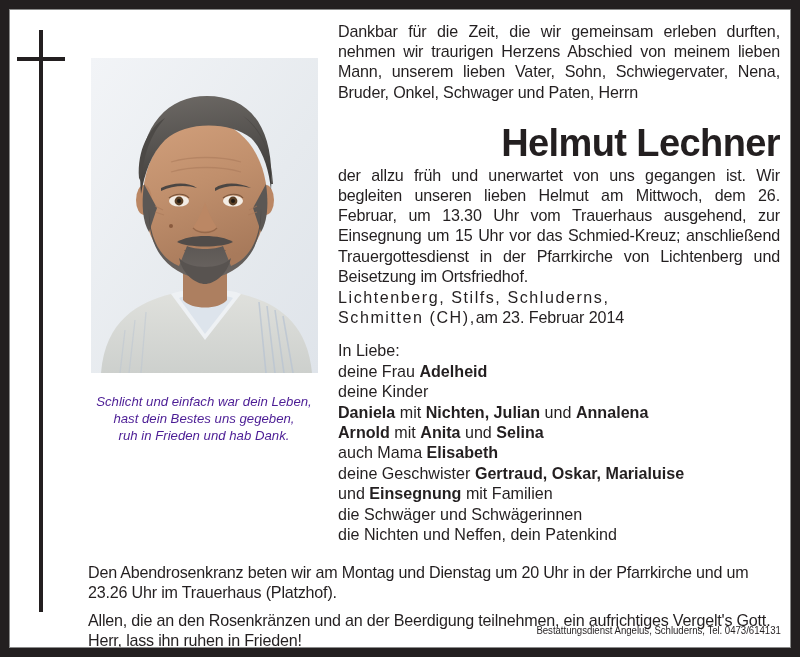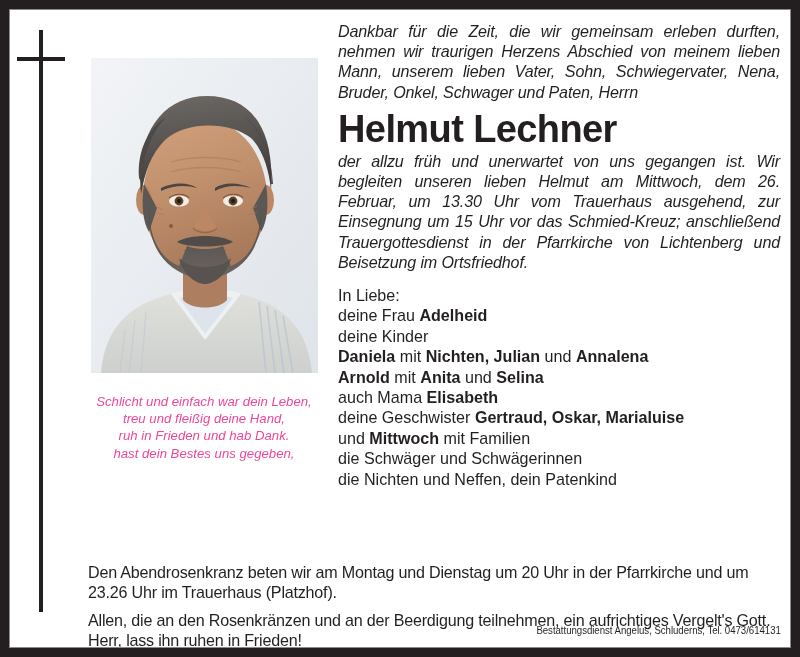--- a/index.html
+++ b/index.html
@@ -70,49 +70,48 @@
   
   #verse {
     position: absolute;
     left: 68px;
     top: 383px;
     width: 252px;
     text-align: center;
     font-style: italic;
     font-size: 13.2px;
     line-height: 17.2px;
-    color: #ec4899;
+    color: #4c1d95;
     font-family: "Liberation Sans", sans-serif;
   }
 
   
   #rightcol {
     position: absolute;
     left: 328px;
     top: 11px;
     width: 442px;
     color: #231f20;
   }
 
   .para {
     font-size: 16.1px;
     line-height: 20.2px;
     text-align: justify;
     text-justify: inter-word;
     letter-spacing: -0.15px;
-    font-style: italic;
   }
 
   #name {
-    text-align: left;
+    text-align: right;
     font-size: 38px;
     font-weight: bold;
     line-height: 44px;
     letter-spacing: -0.6px;
-    margin-top: 5px;
+    margin-top: 19px;
   }
 
   #dates {
     text-align: center;
     font-size: 16.3px;
     font-weight: bold;
     line-height: 20px;
     margin-top: 1px;
     margin-bottom: 5px;
   }
@@ -276,45 +275,48 @@
                  C170 178 160 200 140 208 L132 188 C124 192 104 192 96 188 L88 208
                  C68 200 58 178 58 150 Z" fill="url(#beardg)"></path>
         <path d="M88 200 C98 212 130 212 140 200 C136 218 122 226 114 226 C106 226 92 218 88 200 Z" fill="#585350"></path>
 
         <circle cx="80" cy="168" r="2" fill="#8a5a3e"></circle>
       </svg>
     </div>
 
     <div id="verse">
       <div>Schlicht und einfach war dein Leben,</div>
-      <div>treu und fleißig deine Hand,</div>
+      <div>hast dein Bestes uns gegeben,</div>
       <div>ruh in Frieden und hab Dank.</div>
-      <div>hast dein Bestes uns gegeben,</div>
     </div>
 
     <div id="rightcol">
 
       <div class="para">Dankbar für die Zeit, die wir gemeinsam erleben durften, nehmen wir traurigen Herzens Abschied von meinem lieben Mann, unserem lieben Vater, Sohn, Schwiegervater, Nena, Bruder, Onkel, Schwager und Paten, Herrn</div>
 
       <div id="name">Helmut Lechner</div>
 
 
       <div class="para">der allzu früh und unerwartet von uns gegangen ist. Wir begleiten unseren lieben Helmut am Mittwoch, dem 26. Februar, um 13.30 Uhr vom Trauerhaus ausgehend, zur Einsegnung um 15 Uhr vor das Schmied-Kreuz; anschließend Trauergottesdienst in der Pfarrkirche von Lichtenberg und Beisetzung im Ortsfriedhof.</div>
 
+      <div id="places">
+        <div>Lichtenberg, Stilfs, Schluderns,</div>
+        <div><span>Schmitten (CH),</span><span class="tight">am 23. Februar 2014</span></div>
+      </div>
 
       <div id="inliebe">In Liebe:</div>
 
       <div id="family">
           <div><span>deine Frau </span><b>Adelheid</b></div>
           <div><span>deine Kinder</span></div>
           <div><b>Daniela</b><span> mit </span><b>Nichten, Julian</b><span> und </span><b>Annalena</b></div>
           <div><b>Arnold</b><span> mit </span><b>Anita</b><span> und </span><b>Selina</b></div>
           <div><span>auch Mama </span><b>Elisabeth</b></div>
           <div><span>deine Geschwister </span><b>Gertraud, Oskar, Marialuise</b></div>
-          <div><span>und </span><b>Mittwoch</b><span> mit Familien</span></div>
+          <div><span>und </span><b>Einsegnung</b><span> mit Familien</span></div>
           <div><span>die Schwäger und Schwägerinnen</span></div>
           <div><span>die Nichten und Neffen, dein Patenkind</span></div>
         </div>
     </div>
 
     <div id="bottom">
       <div class="bpara" id="bpara1">Den Abendrosenkranz beten wir am Montag und Dienstag um 20 Uhr in der Pfarrkirche und um 23.26 Uhr im Trauerhaus (Platzhof).</div>
       <div class="bpara" id="bpara2">Allen, die an den Rosenkränzen und an der Beerdigung teilnehmen, ein aufrichtiges Vergelt's Gott. Herr, lass ihn ruhen in Frieden!</div>
       <div id="credit">Bestattungsdienst Angelus, Schluderns, Tel. 0473/614131</div>
     </div>

